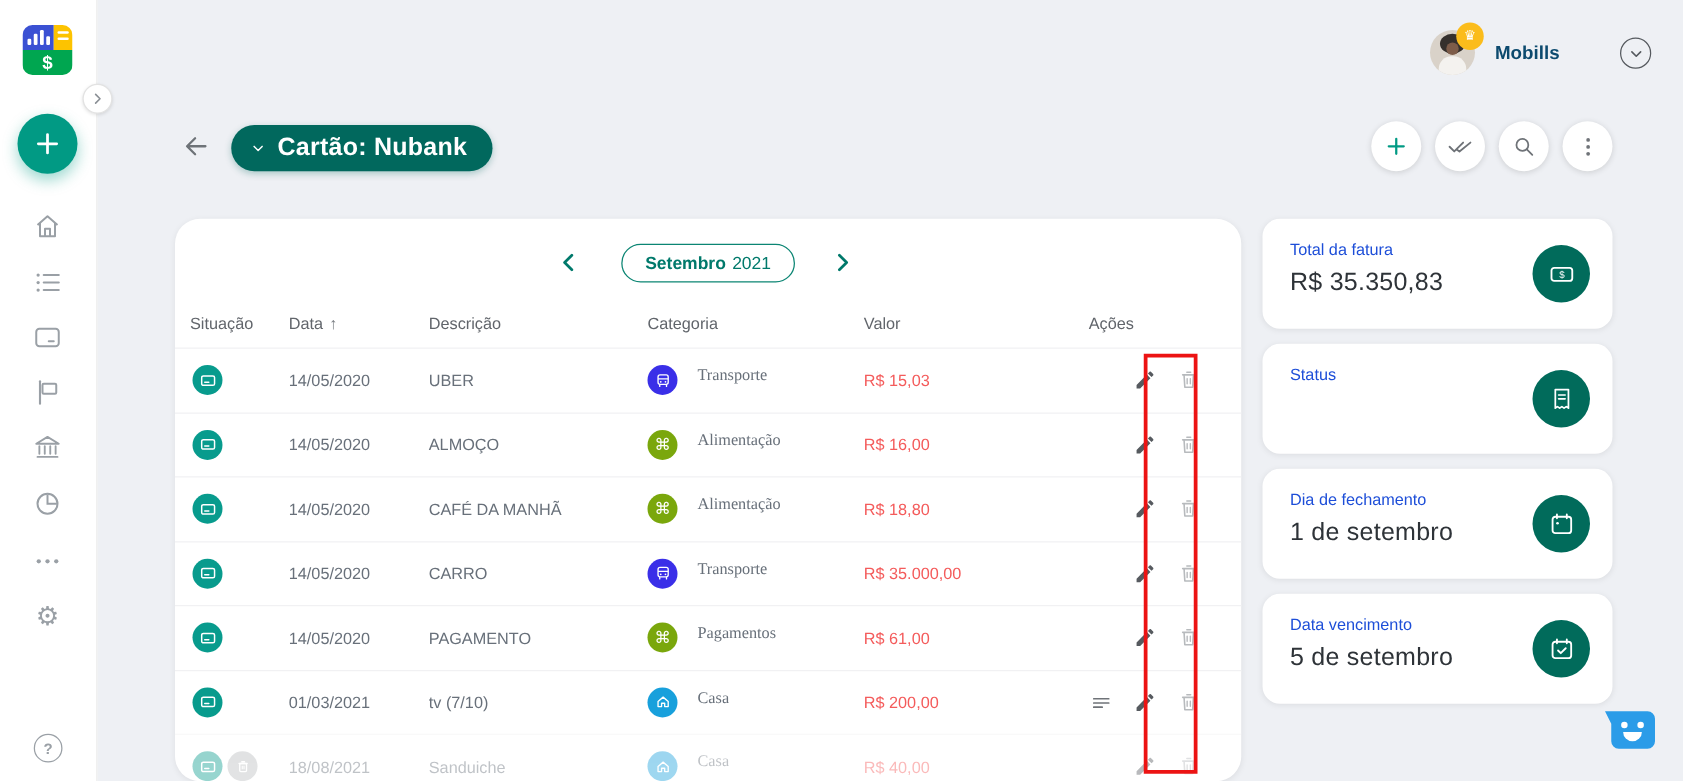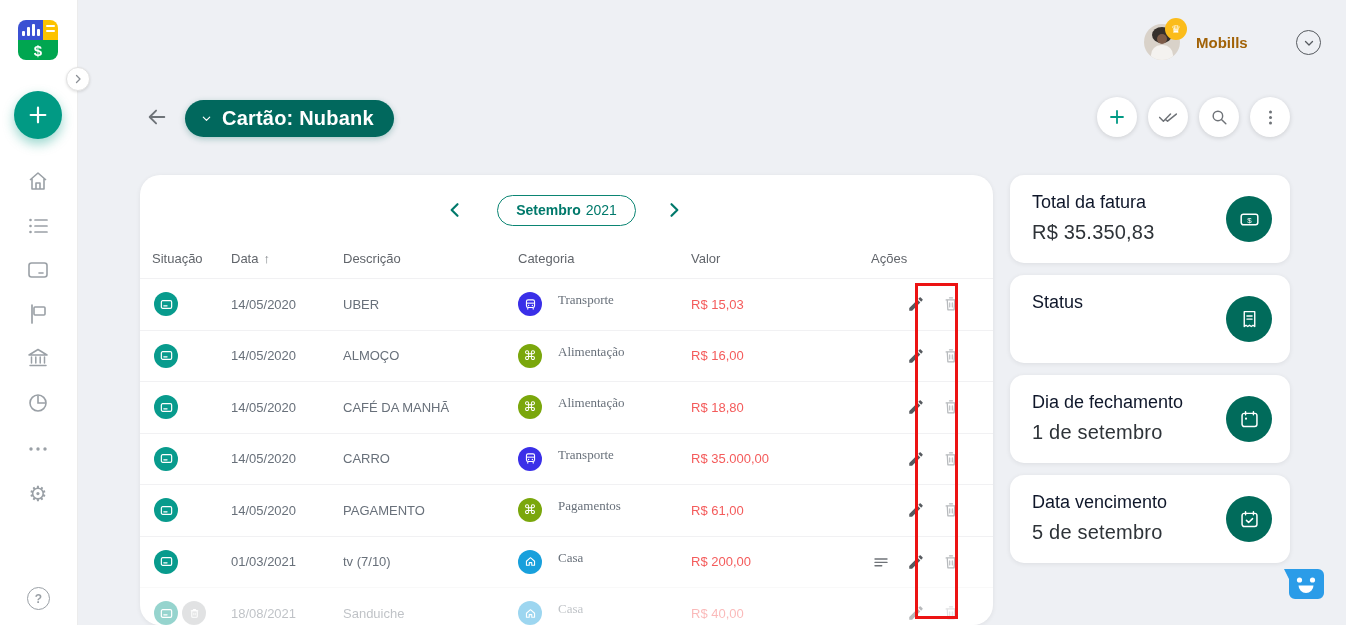--- a/index.html
+++ b/index.html
@@ -41,21 +41,21 @@
               display:flex; align-items:center; justify-content:center; cursor:pointer; }
 
   
   .avatar { position:absolute; left:1144px; top:24px; width:36px; height:36px; border-radius:50%;
             background:#d9d2c9; overflow:hidden; cursor:pointer; }
   .avatar .hair { position:absolute; left:8px; top:3px; width:20px; height:16px; border-radius:50%; background:#35302c; }
   .avatar .face { position:absolute; left:13px; top:10px; width:10px; height:10px; border-radius:50%; background:#7d5c49; }
   .avatar .body { position:absolute; left:7px; top:21px; width:22px; height:16px; border-radius:10px 10px 0 0; background:#f4f2ef; }
   .crown-badge { position:absolute; left:1165px; top:18px; width:22px; height:22px; border-radius:50%;
                  background:#fbbc1b; color:#fff; font-size:11px; line-height:22px; text-align:center; z-index:3; }
-  .user-name { position:absolute; left:1196px; top:34px; font-size:15px; font-weight:bold; color:#a16207; }
+  .user-name { position:absolute; left:1196px; top:34px; font-size:15px; font-weight:bold; color:#0c4a6e; }
   .user-menu-btn { position:absolute; left:1296px; top:30px; width:25px; height:25px; border-radius:50%;
                    background:transparent; border:1.4px solid #565a5f; color:#565a5f;
                    display:flex; align-items:center; justify-content:center; cursor:pointer; }
 
   
   .back-btn { position:absolute; left:146px; top:106px; width:22px; height:22px; color:#6e7378;
               background:none; border:none; cursor:pointer; }
   .card-pill { position:absolute; left:185px; top:100px; height:37px; padding:0 20px 0 16px;
                border-radius:19px; background:#01685d; border:none; color:#fff;
                display:flex; align-items:center; gap:10px; cursor:pointer;
@@ -105,21 +105,21 @@
   .act.del { color:#b7babd; }
   .trow.faded { opacity:.42; }
 
   
   .highlight-rect { position:absolute; left:915px; top:283px; width:43px; height:336px;
                     border:3px solid #ec1313; z-index:6; pointer-events:none; }
 
   
   .sum-card { position:absolute; left:1010px; width:280px; height:88px; background:#fff;
               border-radius:14px; box-shadow:0 1px 5px rgba(0,0,0,.08); padding:17px 22px; }
-  .sum-card .lbl { font-size:18px; color:#0f172a; }
+  .sum-card .lbl { font-size:13px; color:#1d4ed8; }
   .sum-card .val { font-size:20px; color:#2e3338; margin-top:8px; font-weight:500; letter-spacing:.2px; }
   .sum-ic { position:absolute; right:18px; top:21px; width:46px; height:46px; border-radius:50%;
             background:#016b5b; color:#fff; display:flex; align-items:center; justify-content:center; }
   .sum-ic svg { width:21px; height:21px; }
 
   
   .chat-widget { position:absolute; left:1282px; top:564px; width:44px; height:42px; cursor:pointer; z-index:7; }
 </style>
 </head>
 <body>

